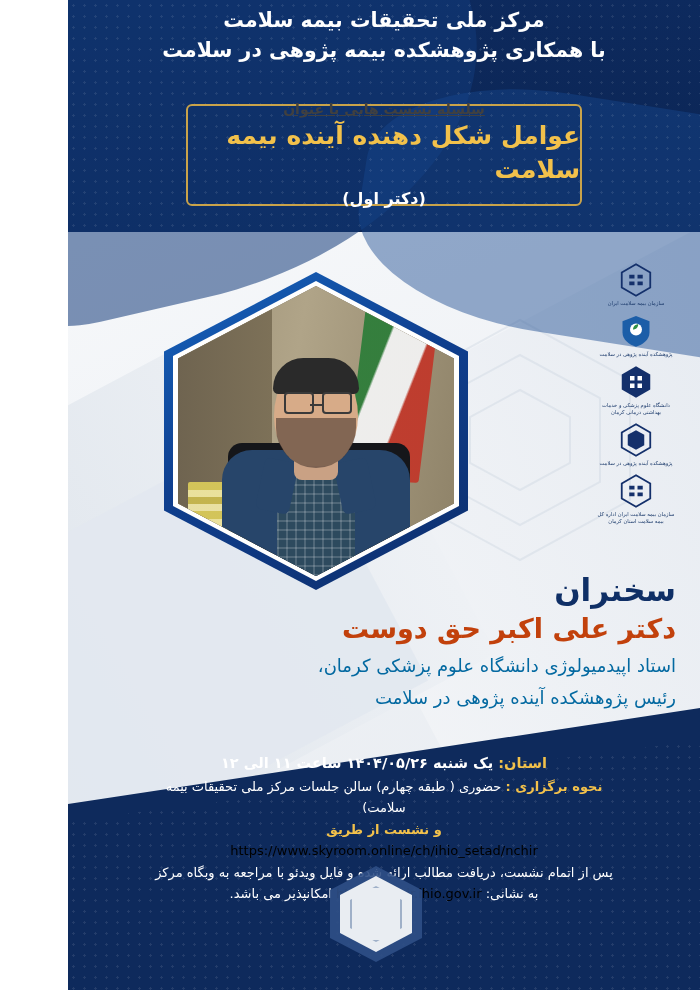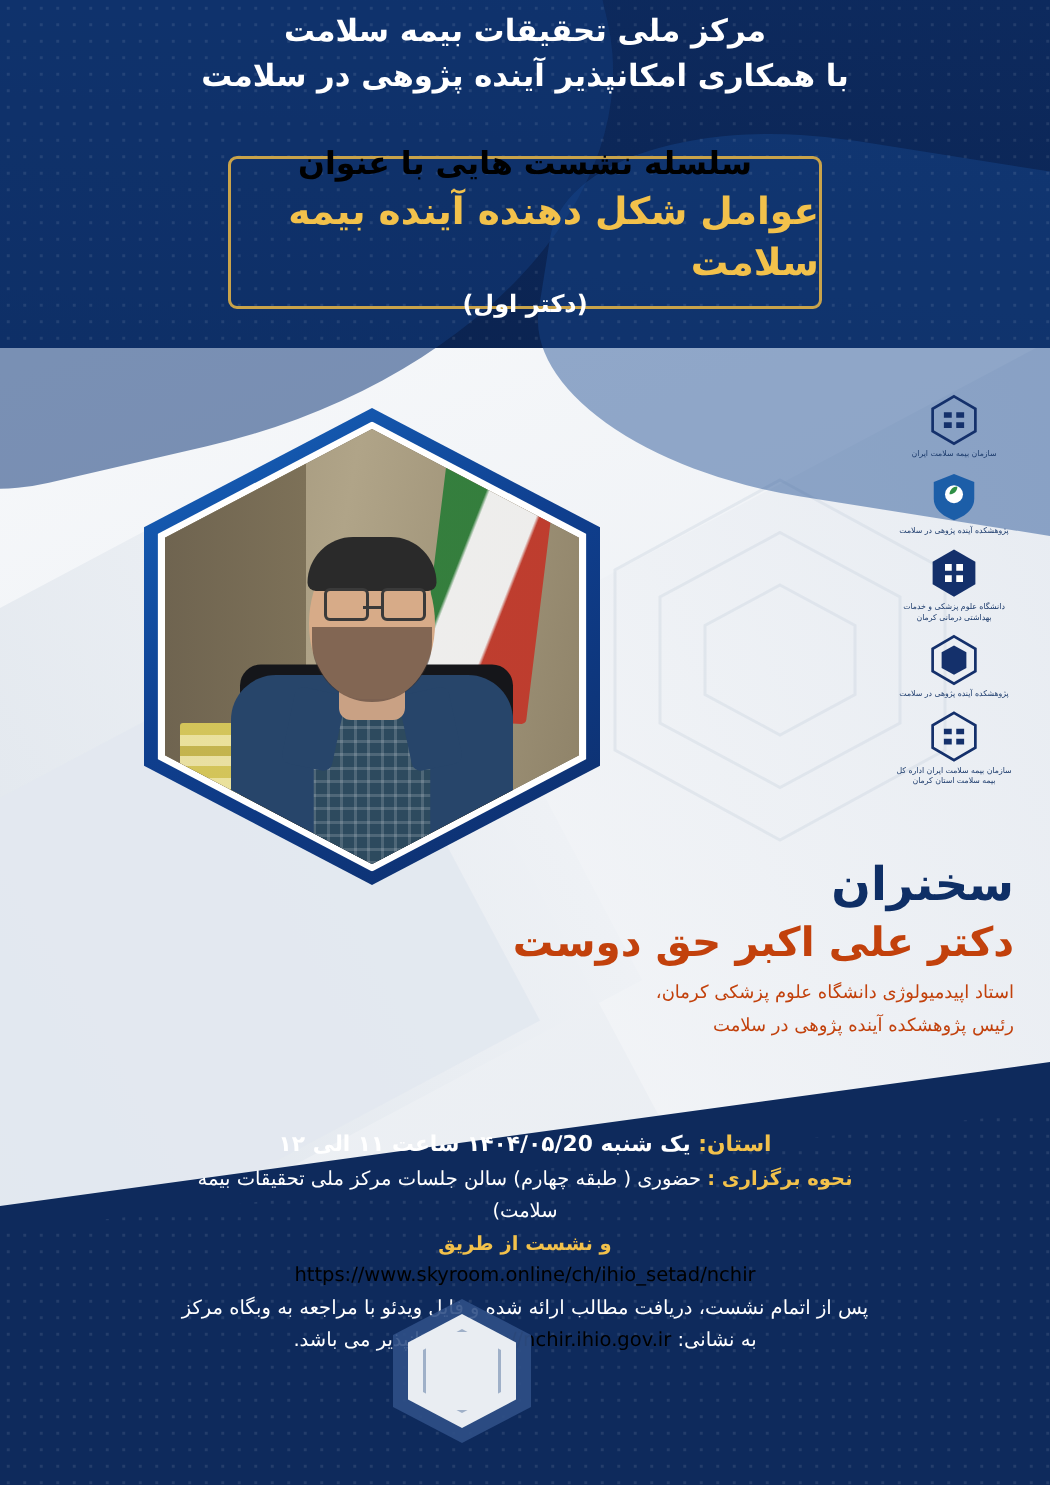--- a/index.html
+++ b/index.html
@@ -5,21 +5,21 @@
   html, body {
     margin: 0;
     padding: 0;
     background: #ffffff;
   }
   body {
     font-family: "DejaVu Sans", "Liberation Sans", sans-serif;
   }
   .poster {
     position: relative;
-    width: 700px;
+    width: 632px;
     height: 990px;
     overflow: hidden;
     background: #f4f6f8;
   }
 
   
   .bg-white {
     position: absolute;
     inset: 0;
     background: linear-gradient(160deg, #fbfcfd 0%, #eef1f5 55%, #e7ebf0 100%);
@@ -165,24 +165,25 @@
     border-radius: 6px;
     background: transparent;
     z-index: 6;
     display: flex;
     flex-direction: column;
     align-items: center;
     justify-content: center;
     direction: rtl;
   }
   .title-box .t1 {
-    color: #000000;
-    font-size: 21px;
+    color: #404040;
+    font-size: 14px;
     font-weight: bold;
     line-height: 1.35;
+    text-decoration: underline;
   }
   .title-box .t2 {
     color: #f2c14b;
     font-size: 25px;
     font-weight: bold;
     line-height: 1.35;
   }
   .title-box .t3 {
     color: #ffffff;
     font-size: 16px;
@@ -406,22 +407,22 @@
     line-height: 1.2;
   }
   .speaker .sp-name {
     color: #c2410c;
     font-size: 27px;
     font-weight: bold;
     line-height: 1.35;
     margin-top: 2px;
   }
   .speaker .sp-role {
-    color: #c2410c;
-    font-size: 12px;
+    color: #0369a1;
+    font-size: 18px;
     line-height: 1.55;
     margin-top: 4px;
   }
 
   
   .info {
     position: absolute;
     left: 50%;
     transform: translateX(-50%);
     top: 752px;
@@ -504,21 +505,21 @@
   <div class="bg-top-swoosh"></div>
   <div class="bg-top-swoosh2"></div>
   <div class="bg-top-dots"></div>
 
   <div class="bg-bottom-navy2"></div>
   <div class="bg-bottom-navy"></div>
   <div class="bg-bottom-dots"></div>
 
   <div class="header">
     <div class="line1">مرکز ملی تحقیقات بیمه سلامت</div>
-    <div class="line2">با همکاری امکانپذیر آینده پژوهی در سلامت</div>
+    <div class="line2">با همکاری پژوهشکده بیمه پژوهی در سلامت</div>
   </div>
 
   <div class="title-box">
     <div class="t1">سلسله نشست هایی با عنوان</div>
     <div class="t2">عوامل شکل دهنده آینده بیمه سلامت</div>
     <div class="t3">(دکتر اول)</div>
   </div>
 
   <div class="portrait-wrap">
     <div class="hex-outer"></div>
@@ -591,21 +592,21 @@
   <div class="speaker">
     <div class="sp-label">سخنران</div>
     <div class="sp-name">دکتر علی اکبر حق دوست</div>
     <div class="sp-role">استاد اپیدمیولوژی دانشگاه علوم پزشکی کرمان،</div>
     <div class="sp-role">رئیس پژوهشکده آینده پژوهی در سلامت</div>
   </div>
 
   <div class="info">
     <div class="row row-time">
       <span class="k">استان:</span>
-      <span class="v">یک شنبه ۱۴۰۴/۰۵/20 ساعت ۱۱ الی ۱۲</span>
+      <span class="v">یک شنبه ۱۴۰۴/۰۵/۲۶ ساعت ۱۱ الی ۱۲</span>
     </div>
     <div class="row">
       <span class="k">نحوه برگزاری :</span>
       <span class="v">حضوری ( طبقه چهارم) سالن جلسات مرکز ملی تحقیقات بیمه سلامت)</span>
     </div>
     <div class="row">
       <span class="k">و نشست از طریق</span>
     </div>
     <div class="row">
       <span class="link">https://www.skyroom.online/ch/ihio_setad/nchir</span>

